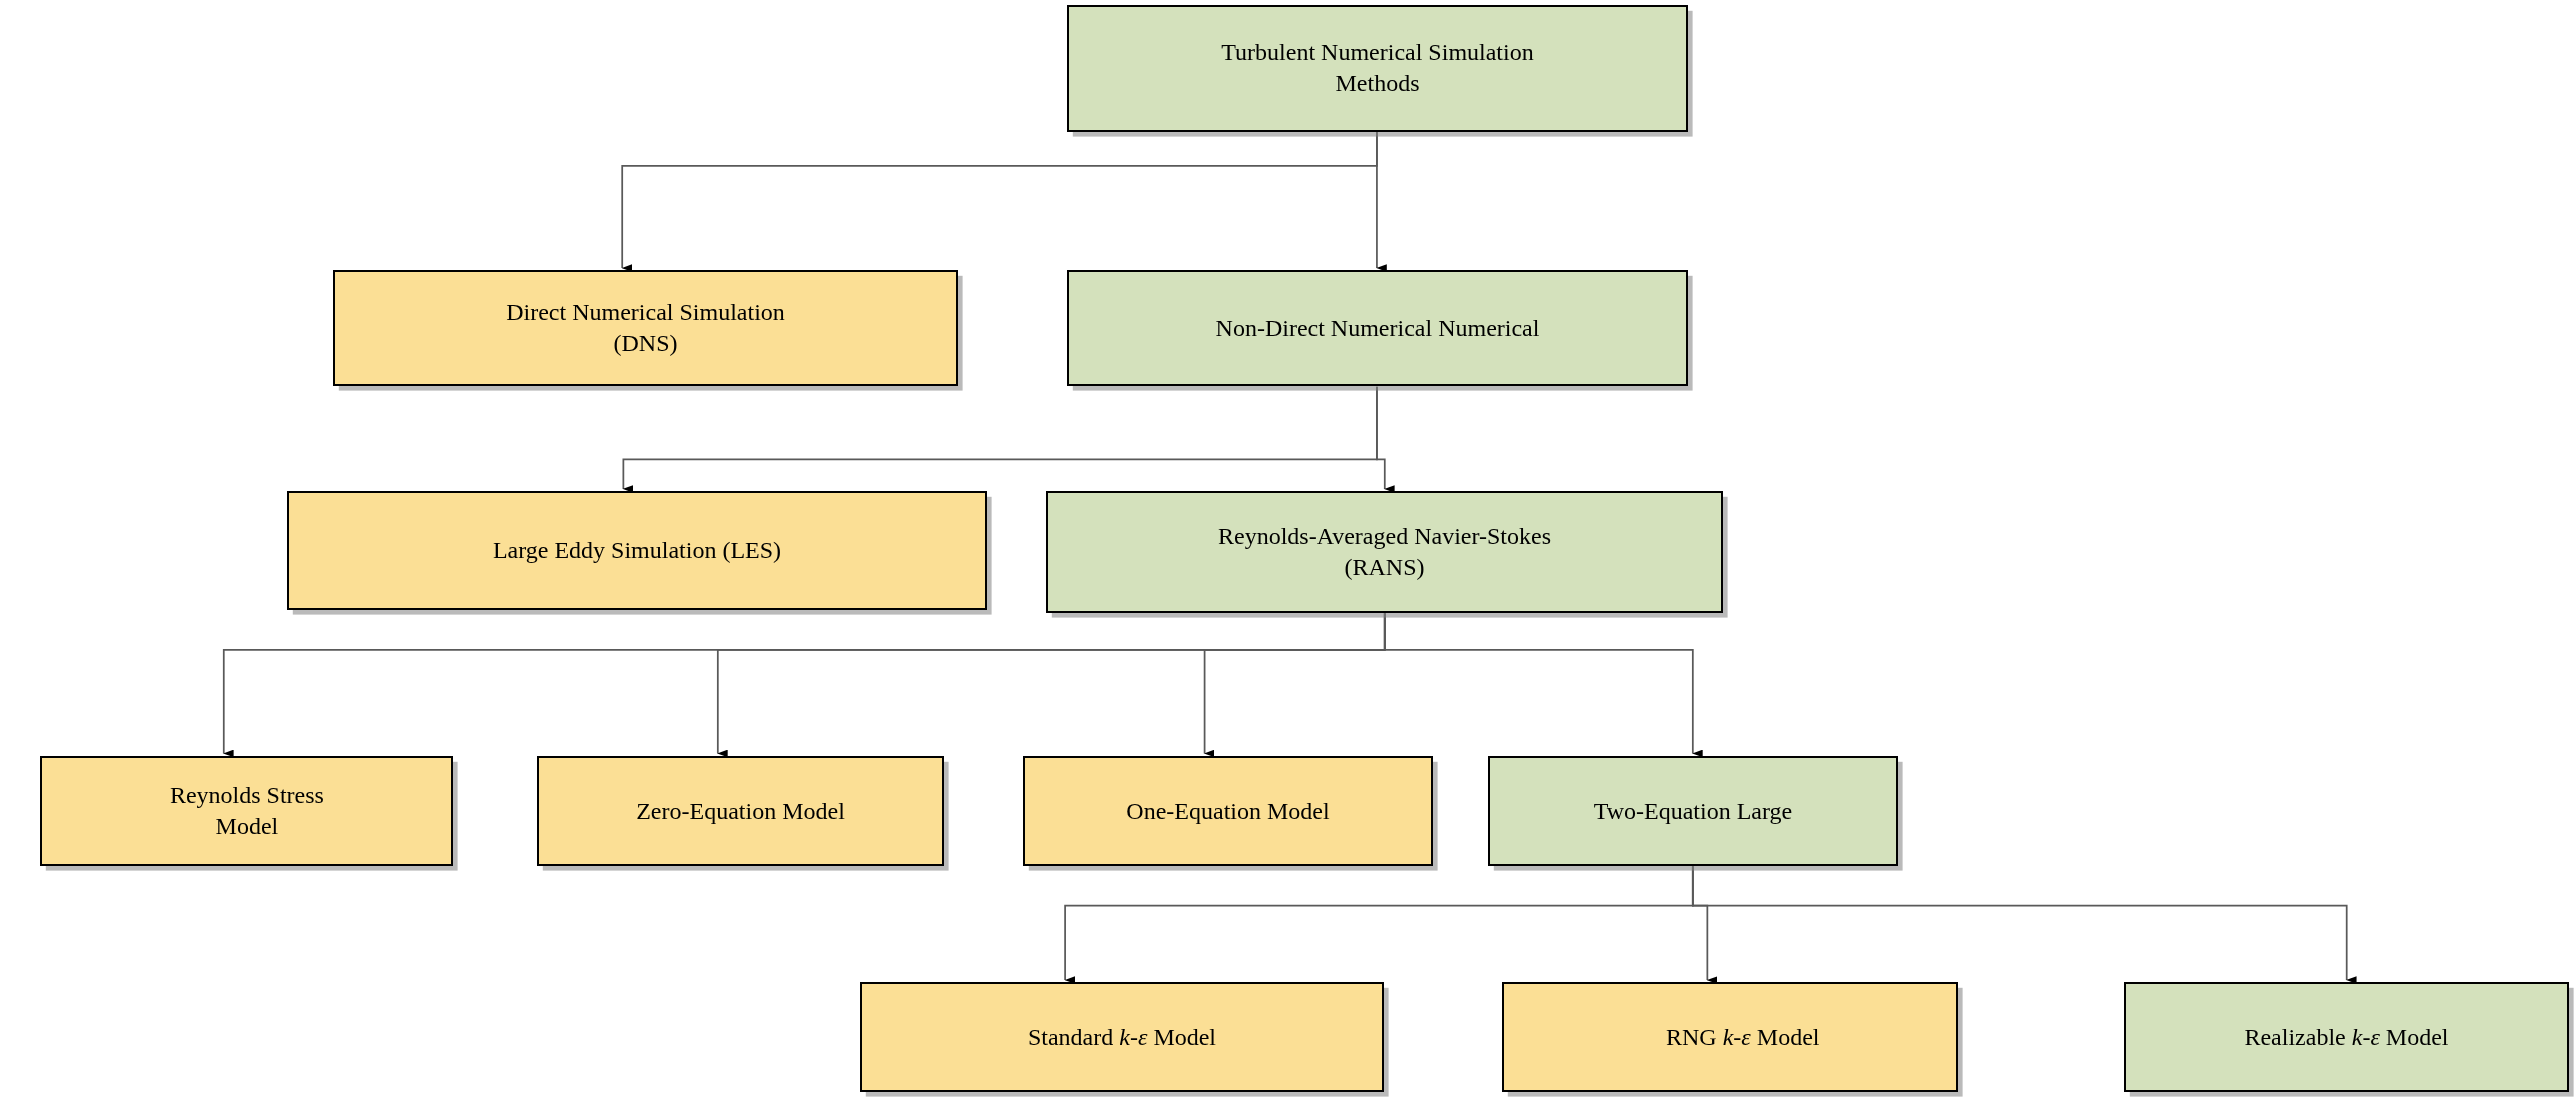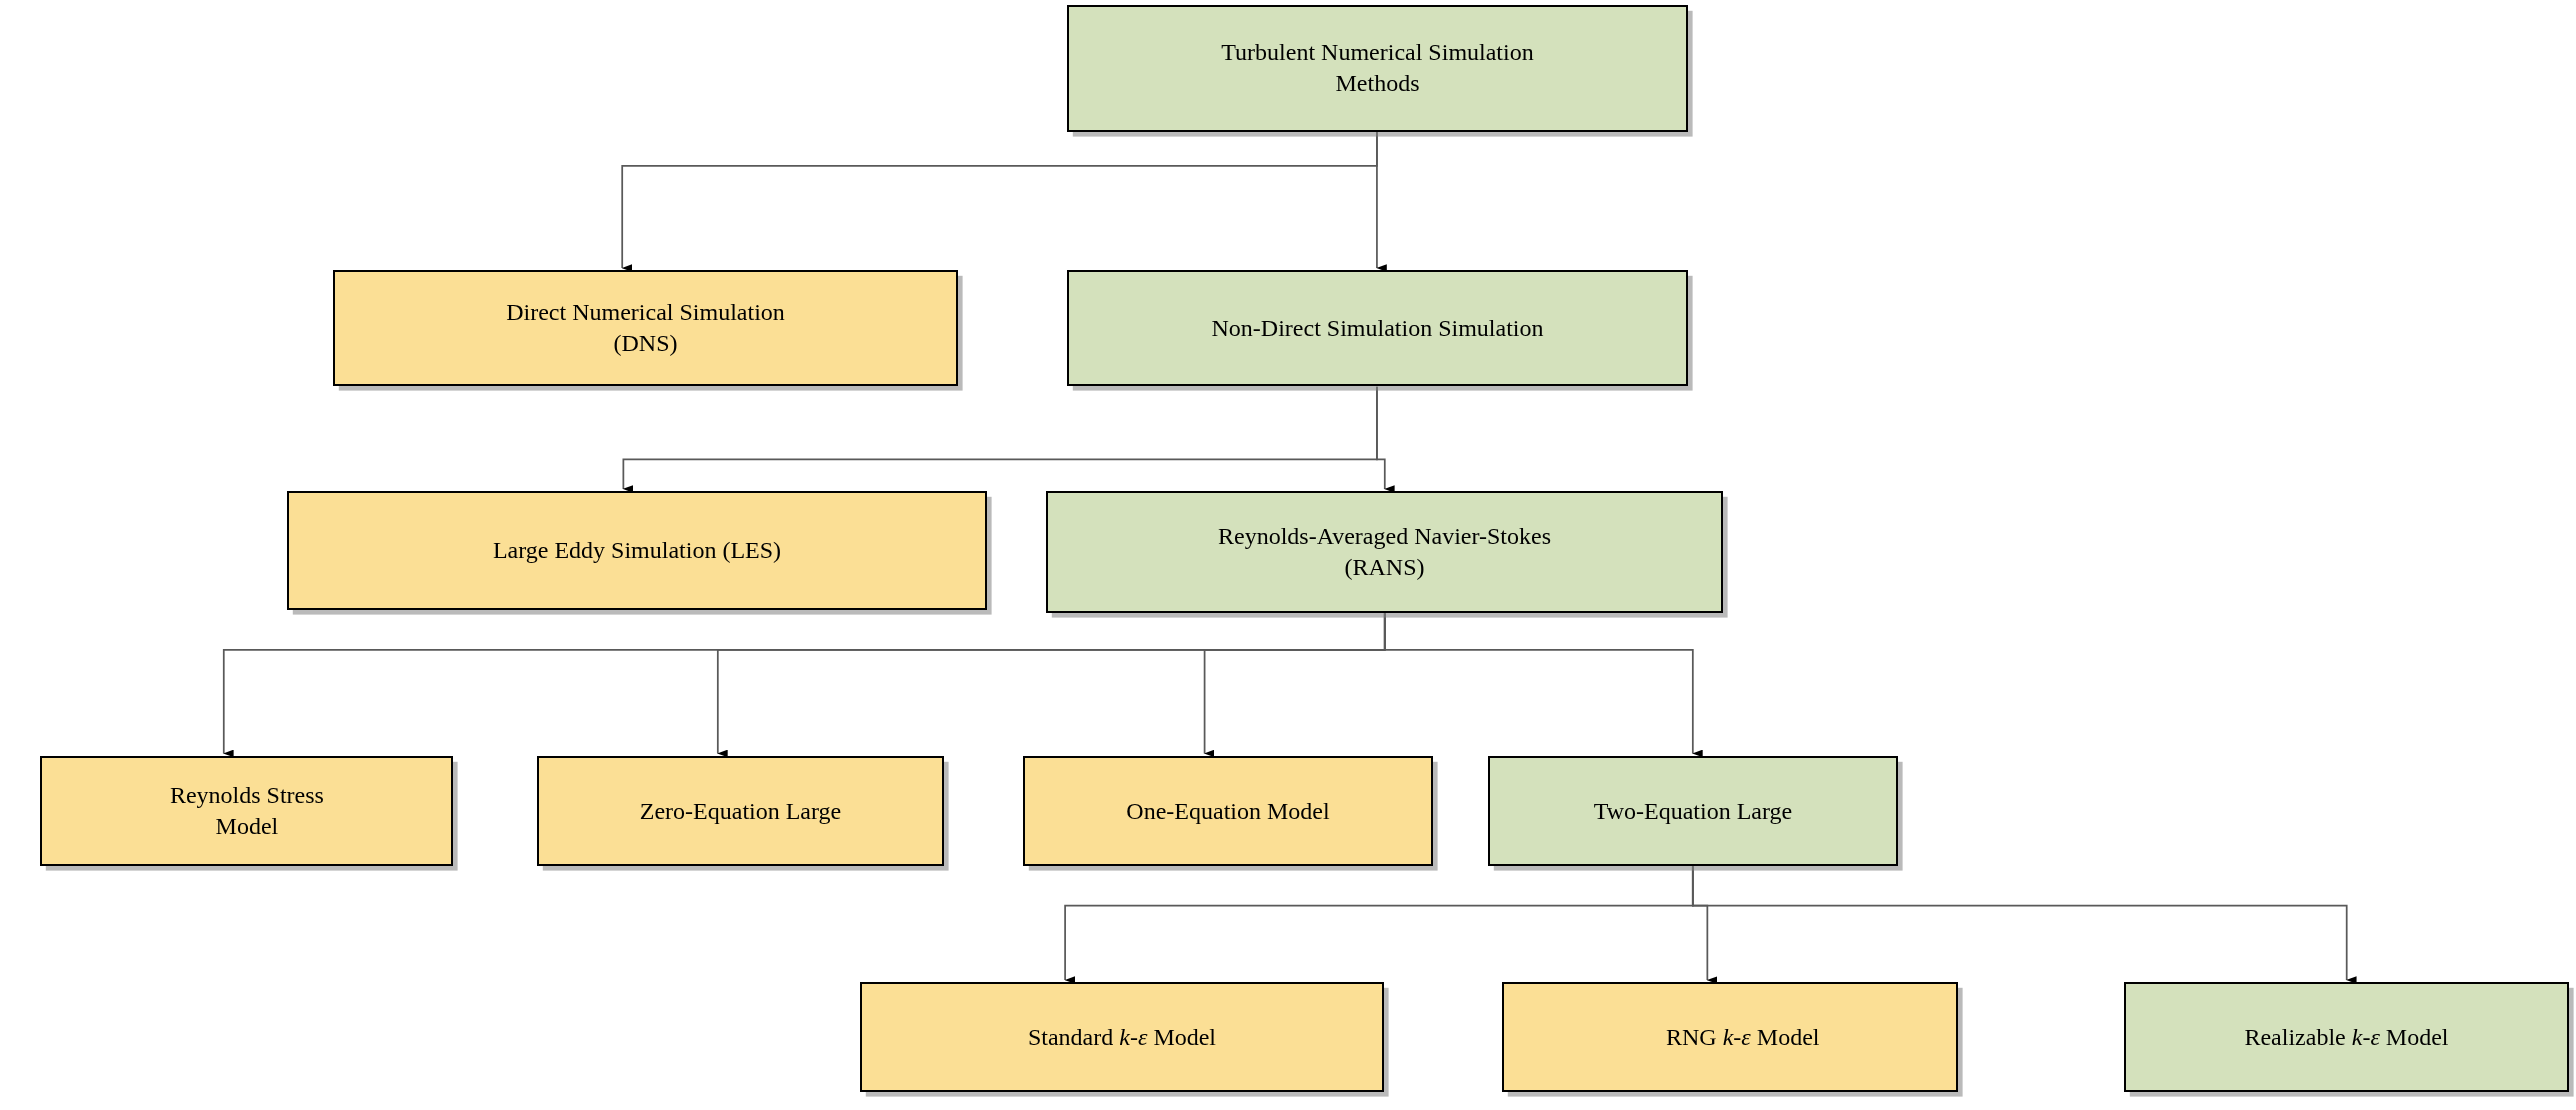--- a/index.html
+++ b/index.html
@@ -69,33 +69,33 @@
       </g>
   </svg>
   <div id="nodes">
       <div class="node green" style="left: 1067px; top: 4.6px; width: 621px; height: 127px;">
         <span class="label">Turbulent Numerical Simulation<br>Methods</span>
       </div>
       <div class="node yellow" style="left: 310px; top: 270px; width: 625px; height: 116px;">
         <span class="label">Direct Numerical Simulation<br>(DNS)</span>
       </div>
       <div class="node green" style="left: 1067px; top: 270px; width: 621px; height: 116px;">
-        <span class="label">Non-Direct Simulation Simulation</span>
+        <span class="label">Non-Direct Numerical Numerical</span>
       </div>
       <div class="node yellow" style="left: 264px; top: 491px; width: 700px; height: 119px;">
         <span class="label">Large Eddy Simulation (LES)</span>
       </div>
       <div class="node green" style="left: 1046px; top: 491px; width: 677px; height: 122px;">
         <span class="label">Reynolds-Averaged Navier-Stokes<br>(RANS)</span>
       </div>
       <div class="node yellow" style="left: 17.4px; top: 756px; width: 413px; height: 110px;">
         <span class="label">Reynolds Stress<br>Model</span>
       </div>
       <div class="node yellow" style="left: 514px; top: 756px; width: 407px; height: 110px;">
-        <span class="label">Zero-Equation Large</span>
+        <span class="label">Zero-Equation Model</span>
       </div>
       <div class="node yellow" style="left: 1000px; top: 756px; width: 410px; height: 110px; justify-content: center;">
         <span class="label">One-Equation Model</span>
       </div>
       <div class="node green" style="left: 1488px; top: 756px; width: 410px; height: 110px;">
         <span class="label">Two-Equation Large</span>
       </div>
       <div class="node yellow" style="left: 837px; top: 982px; width: 524px; height: 110px;">
         <span class="label">Standard <i>k</i>-<i>ε</i> Model</span>
       </div>

